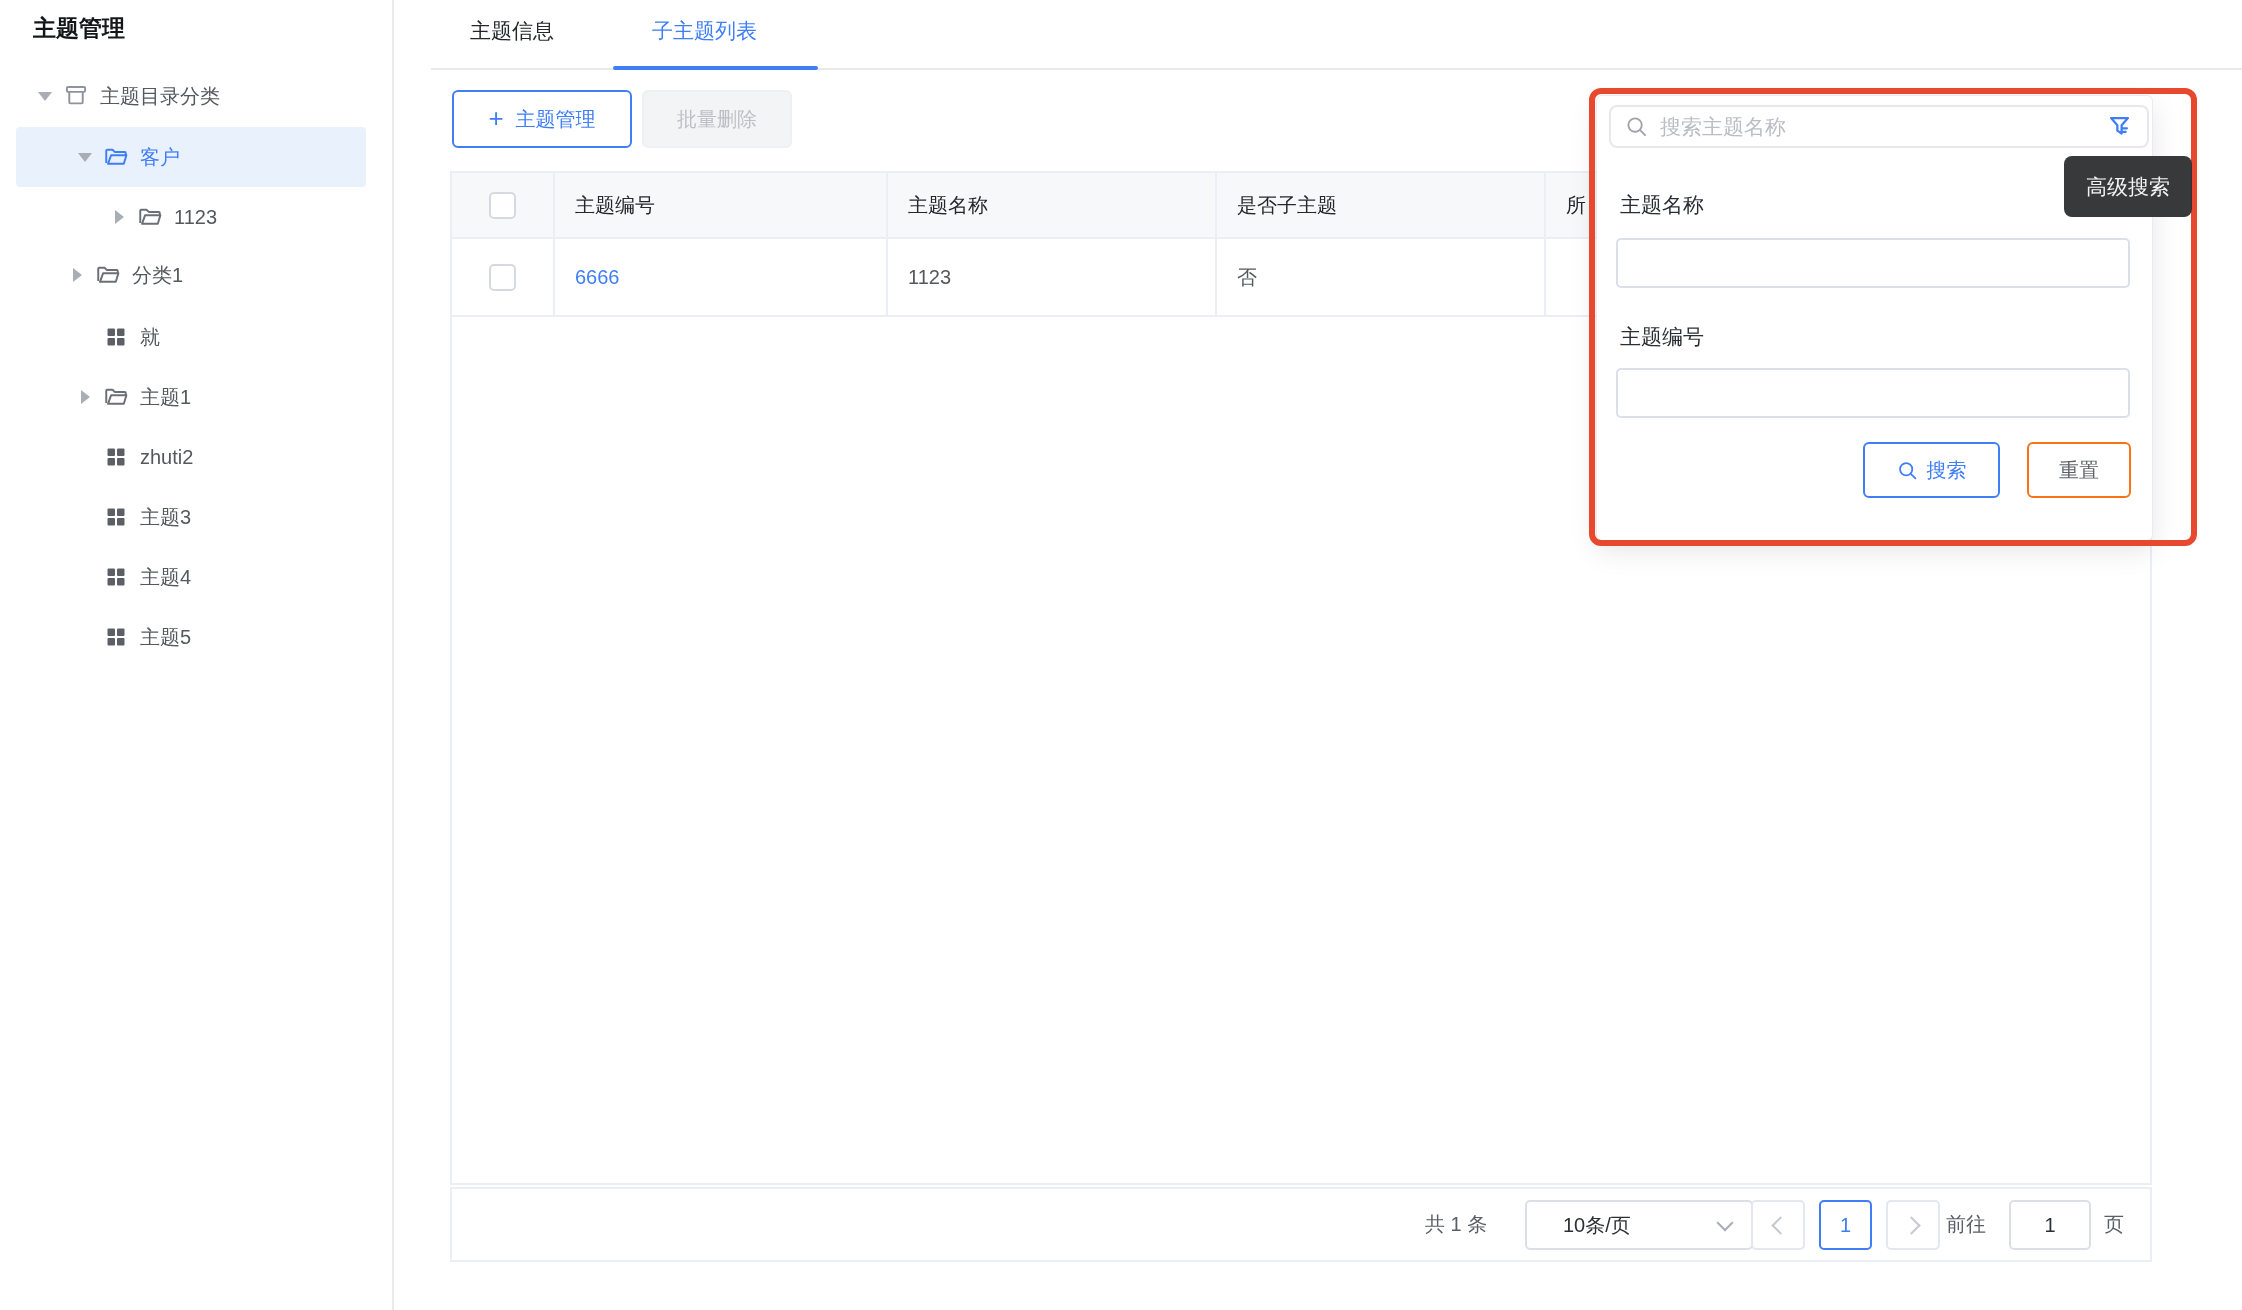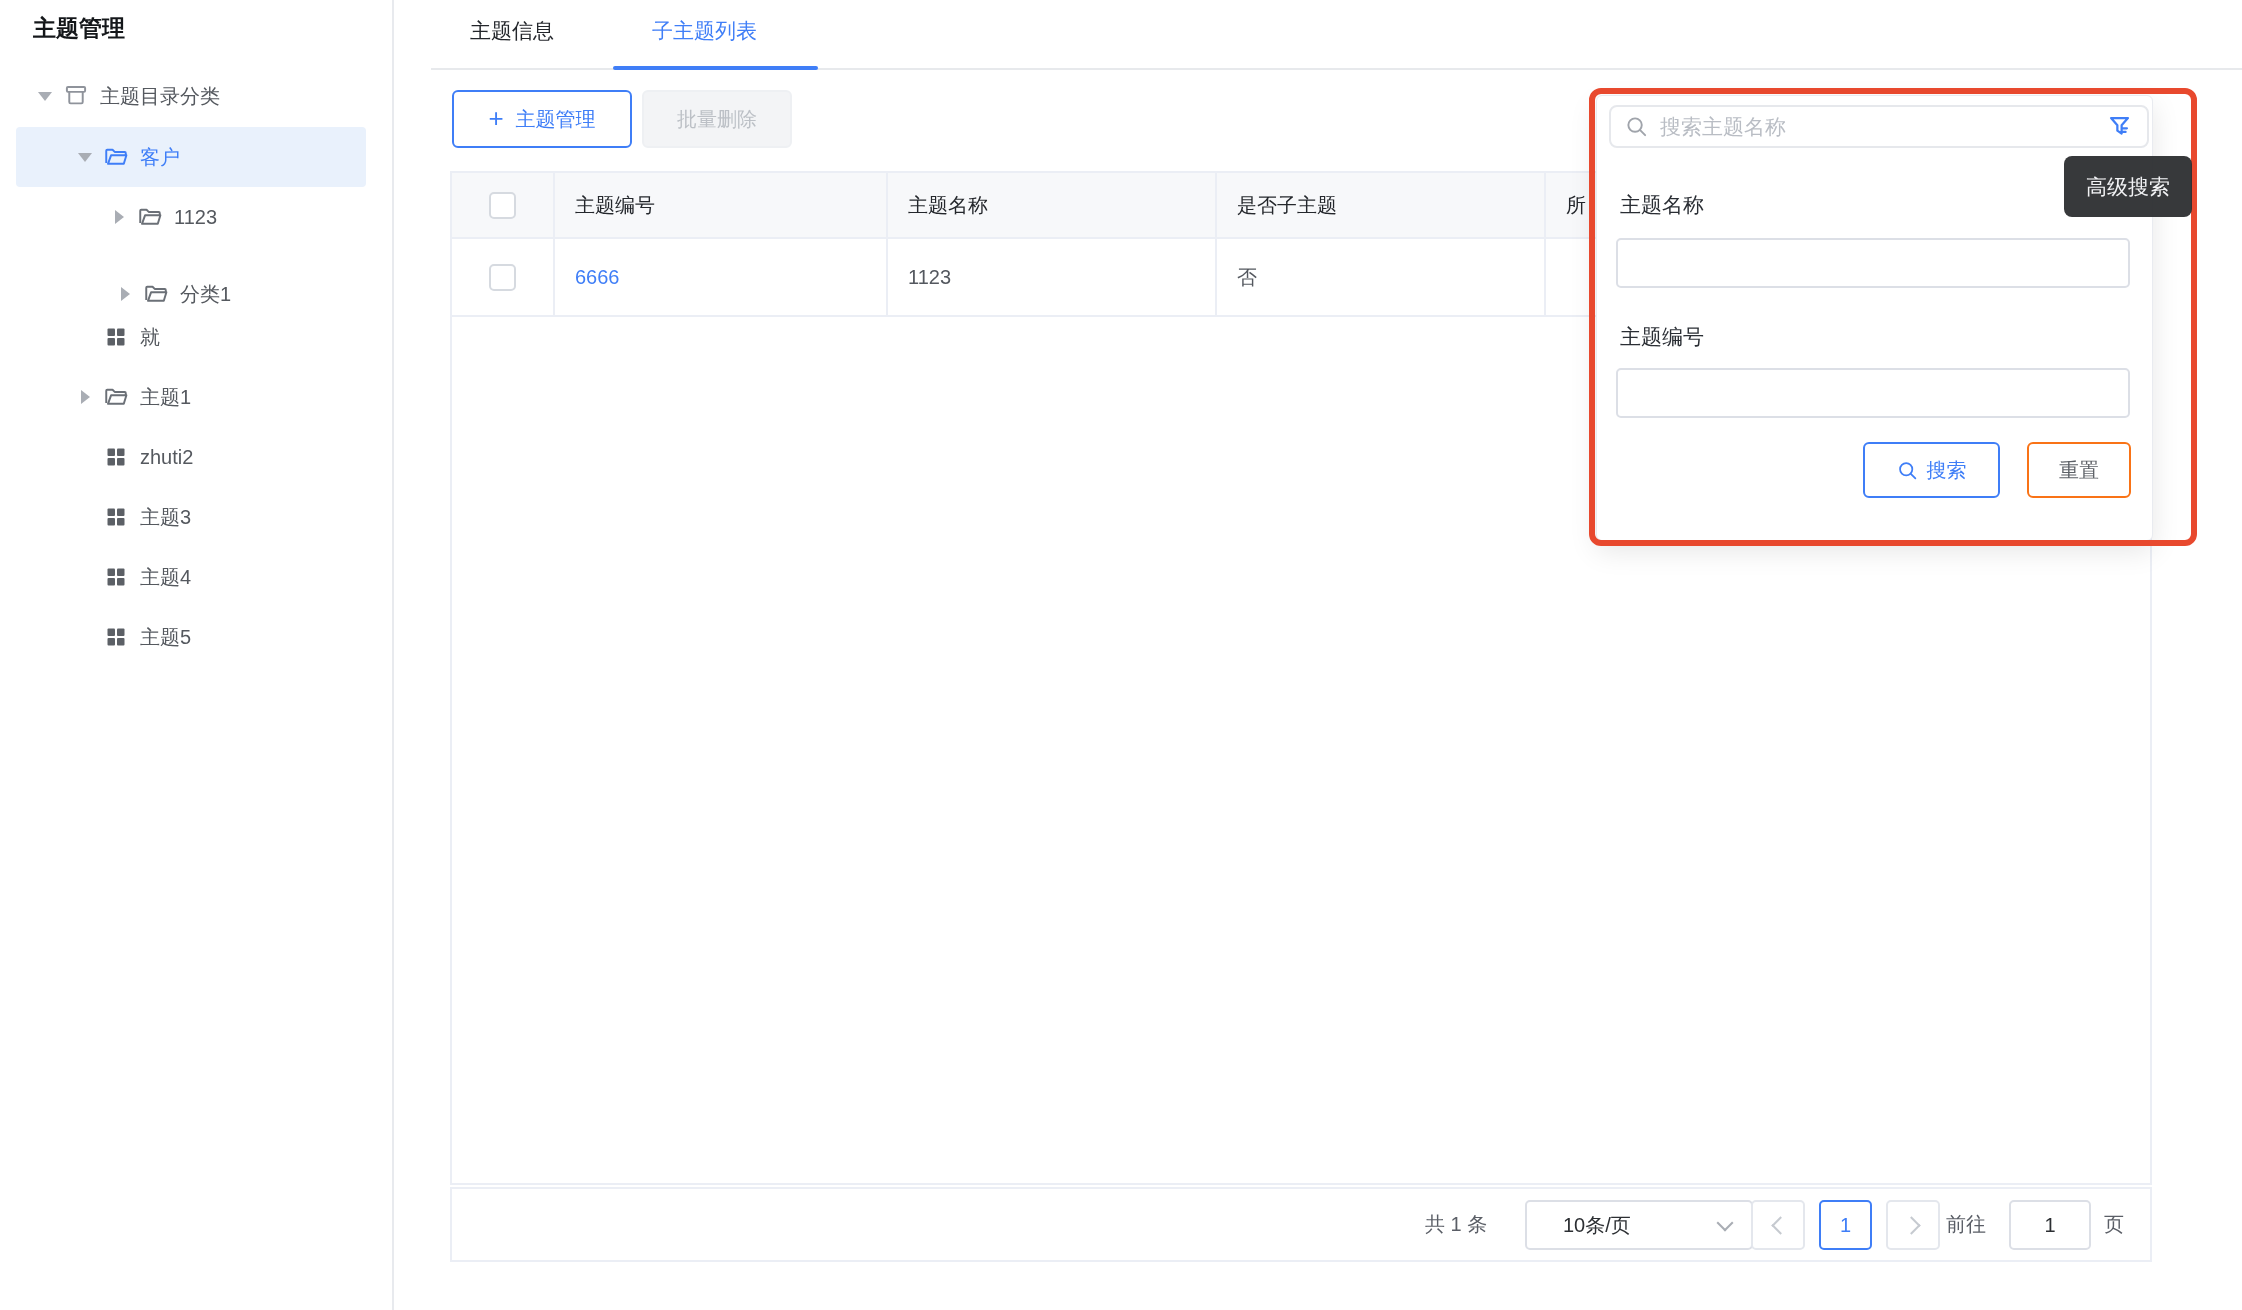--- a/index.html
+++ b/index.html
@@ -113,21 +113,21 @@
       <span class="caret right"></span>
       <span class="tree-icon">
         <svg width="26" height="26" viewBox="0 0 24 24" fill="none" stroke="#6b7077" stroke-width="1.8" stroke-linejoin="round">
             <path d="M3 17.5V6.2c0-.5.4-.9.9-.9h4.9l2 2h9.3c.5 0 .9.4.9.9v2.1"></path>
             <path d="M21.6 10.3H7.5l-2.9 8h14.6l2.4-8z"></path>
           </svg>
       </span>
       <span class="tree-label">1123</span>
     </div>
 
-    <div class="tree-node" style="top:264px; padding-left:116px;">
+    <div class="tree-node" style="top:245px; padding-left:68px;">
       <span class="caret right"></span>
       <span class="tree-icon">
         <svg width="26" height="26" viewBox="0 0 24 24" fill="none" stroke="#6b7077" stroke-width="1.8" stroke-linejoin="round">
             <path d="M3 17.5V6.2c0-.5.4-.9.9-.9h4.9l2 2h9.3c.5 0 .9.4.9.9v2.1"></path>
             <path d="M21.6 10.3H7.5l-2.9 8h14.6l2.4-8z"></path>
           </svg>
       </span>
       <span class="tree-label">分类1</span>
     </div>
 

